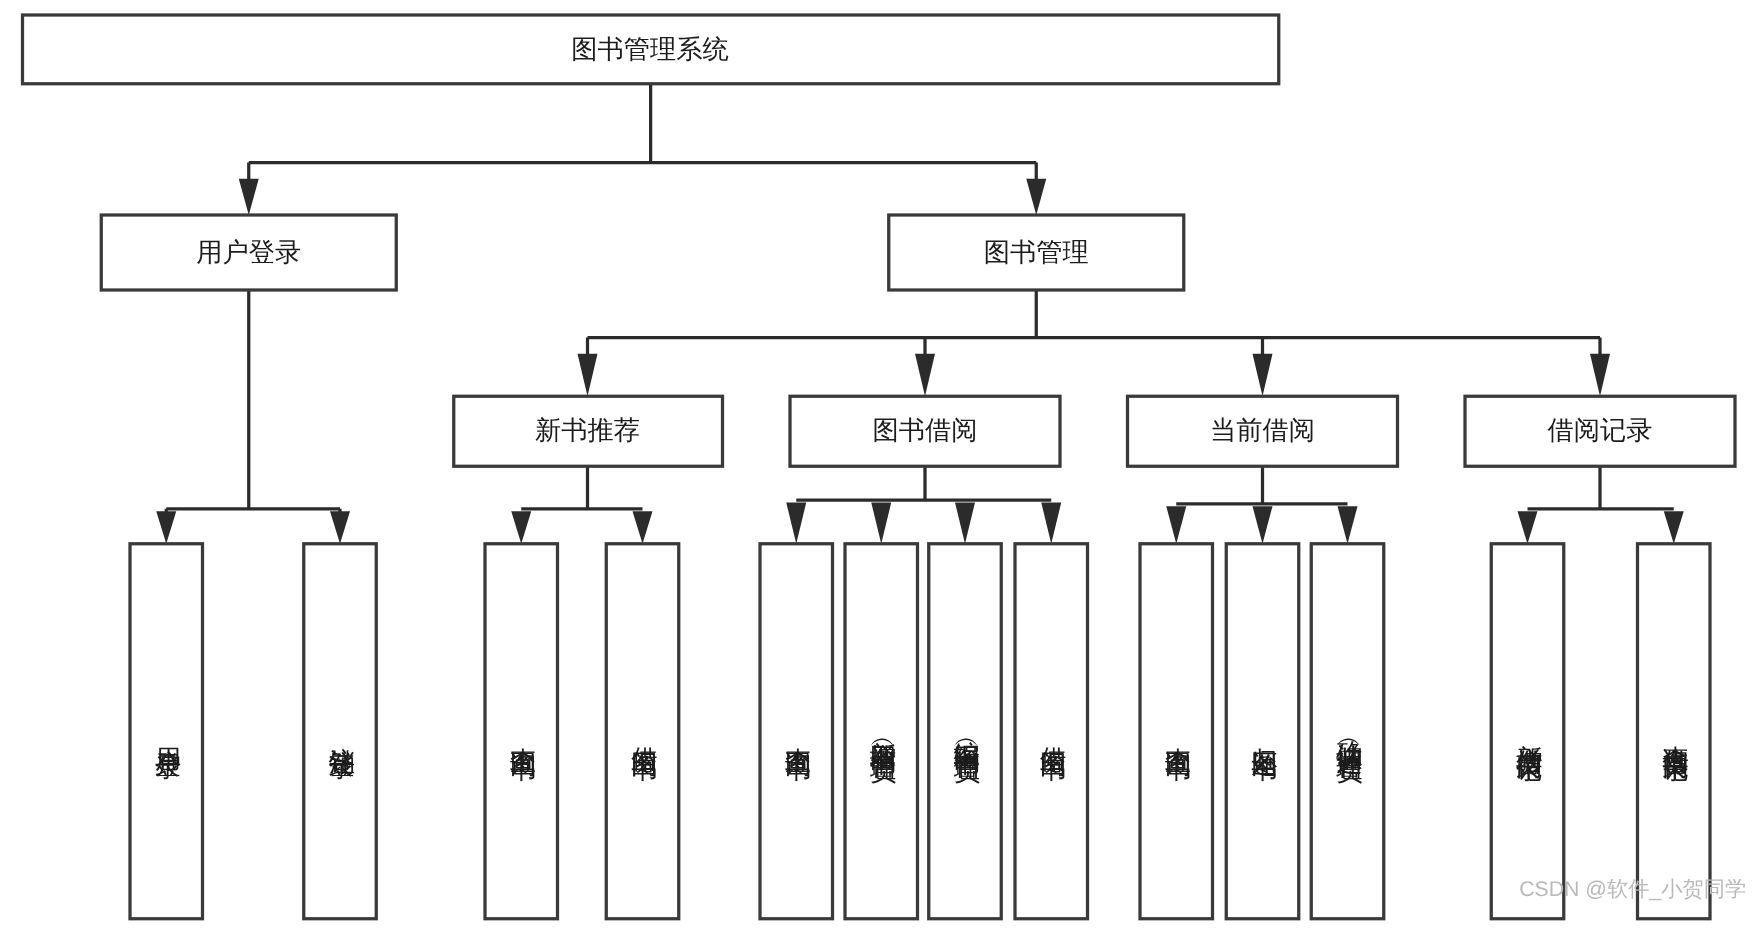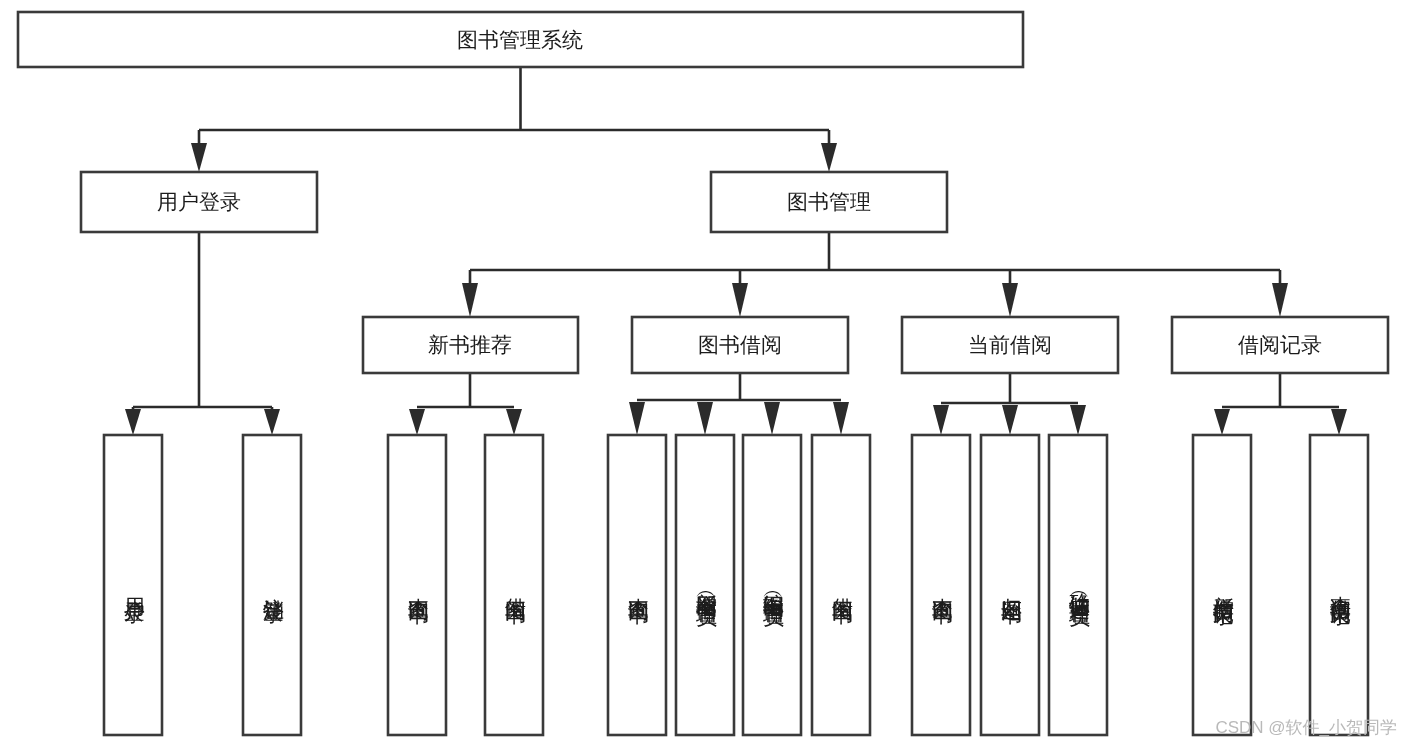--- a/index.html
+++ b/index.html
@@ -51,21 +51,21 @@
   }
   .label-v {
     font-size: 21px;
     writing-mode: vertical-rl;
     text-orientation: upright;
     letter-spacing: 2px;
   }
   .watermark {
     position: absolute;
     right: 8px;
-    bottom: 4px;
+    bottom: 20px;
     font-family: "Liberation Sans", "DejaVu Sans", sans-serif;
     font-size: 17px;
     color: #b9b9b9;
     white-space: nowrap;
     pointer-events: none;
     user-select: none;
   }
 </style>
 </head>
 <body>

